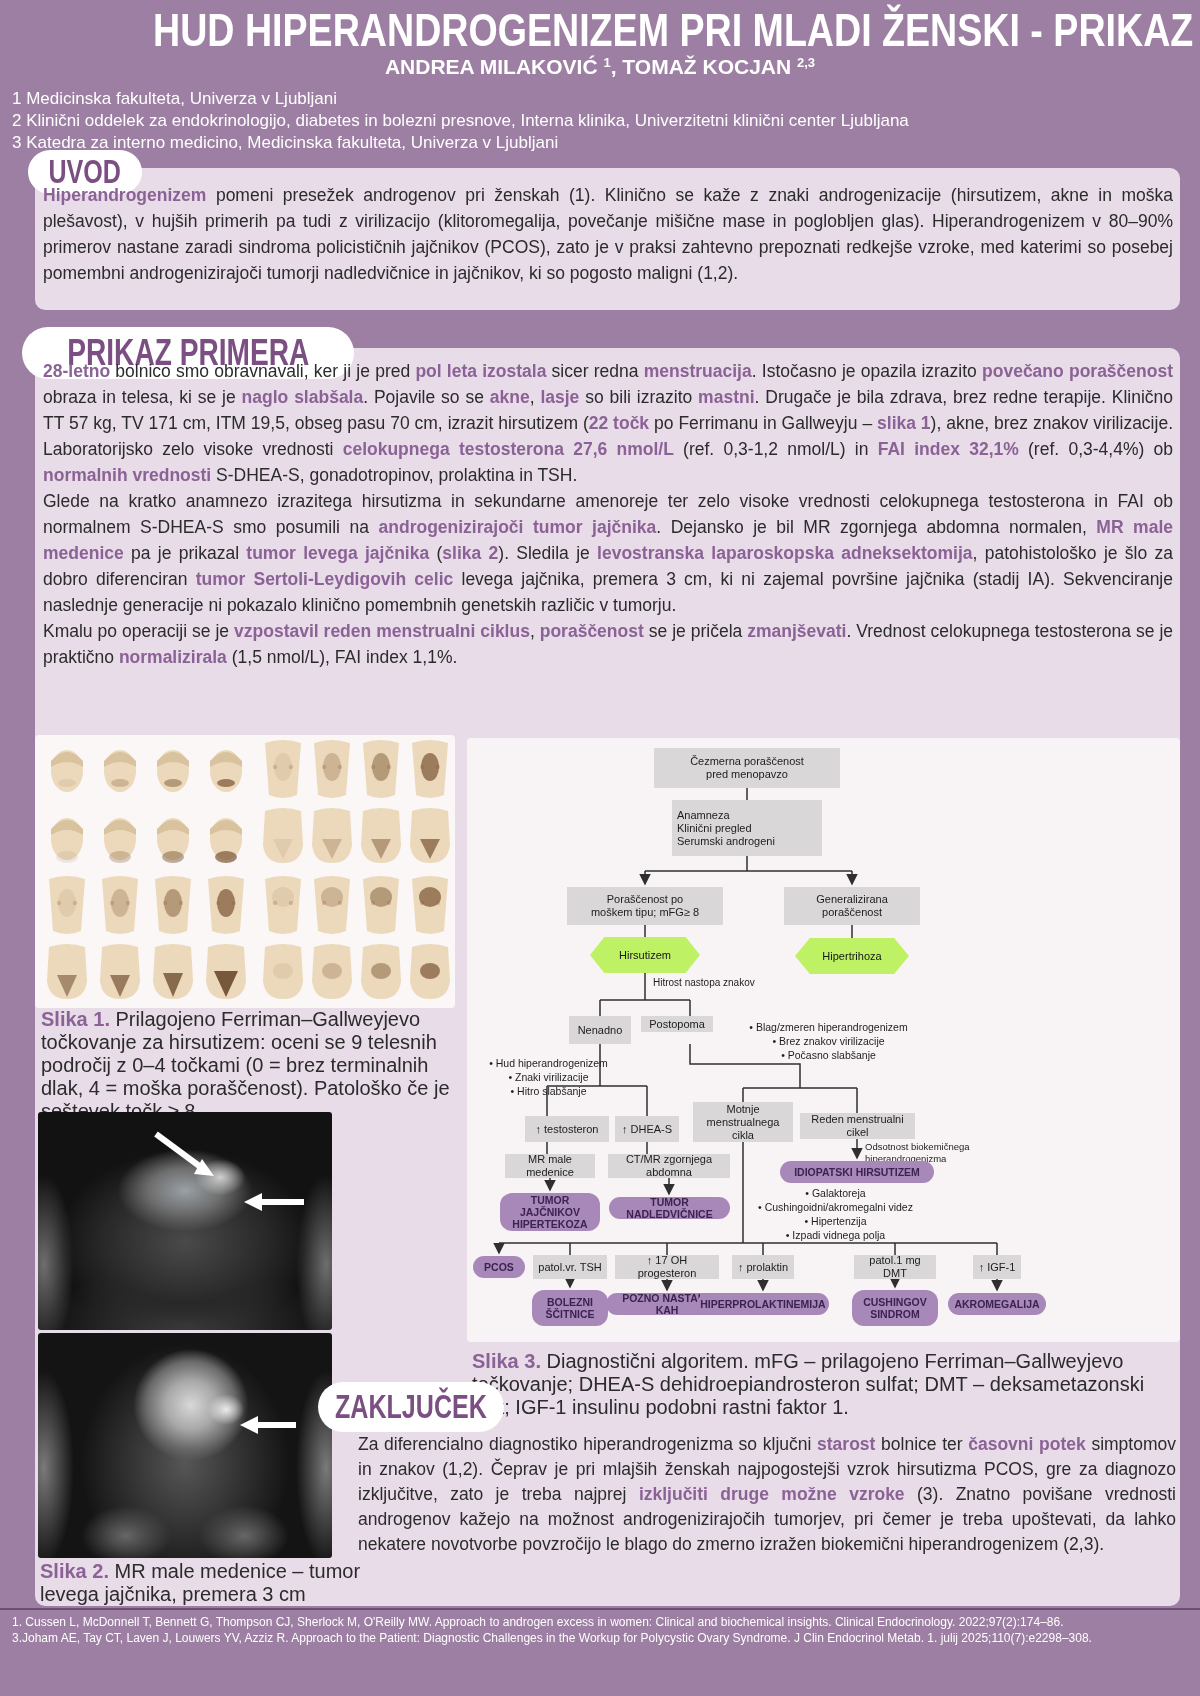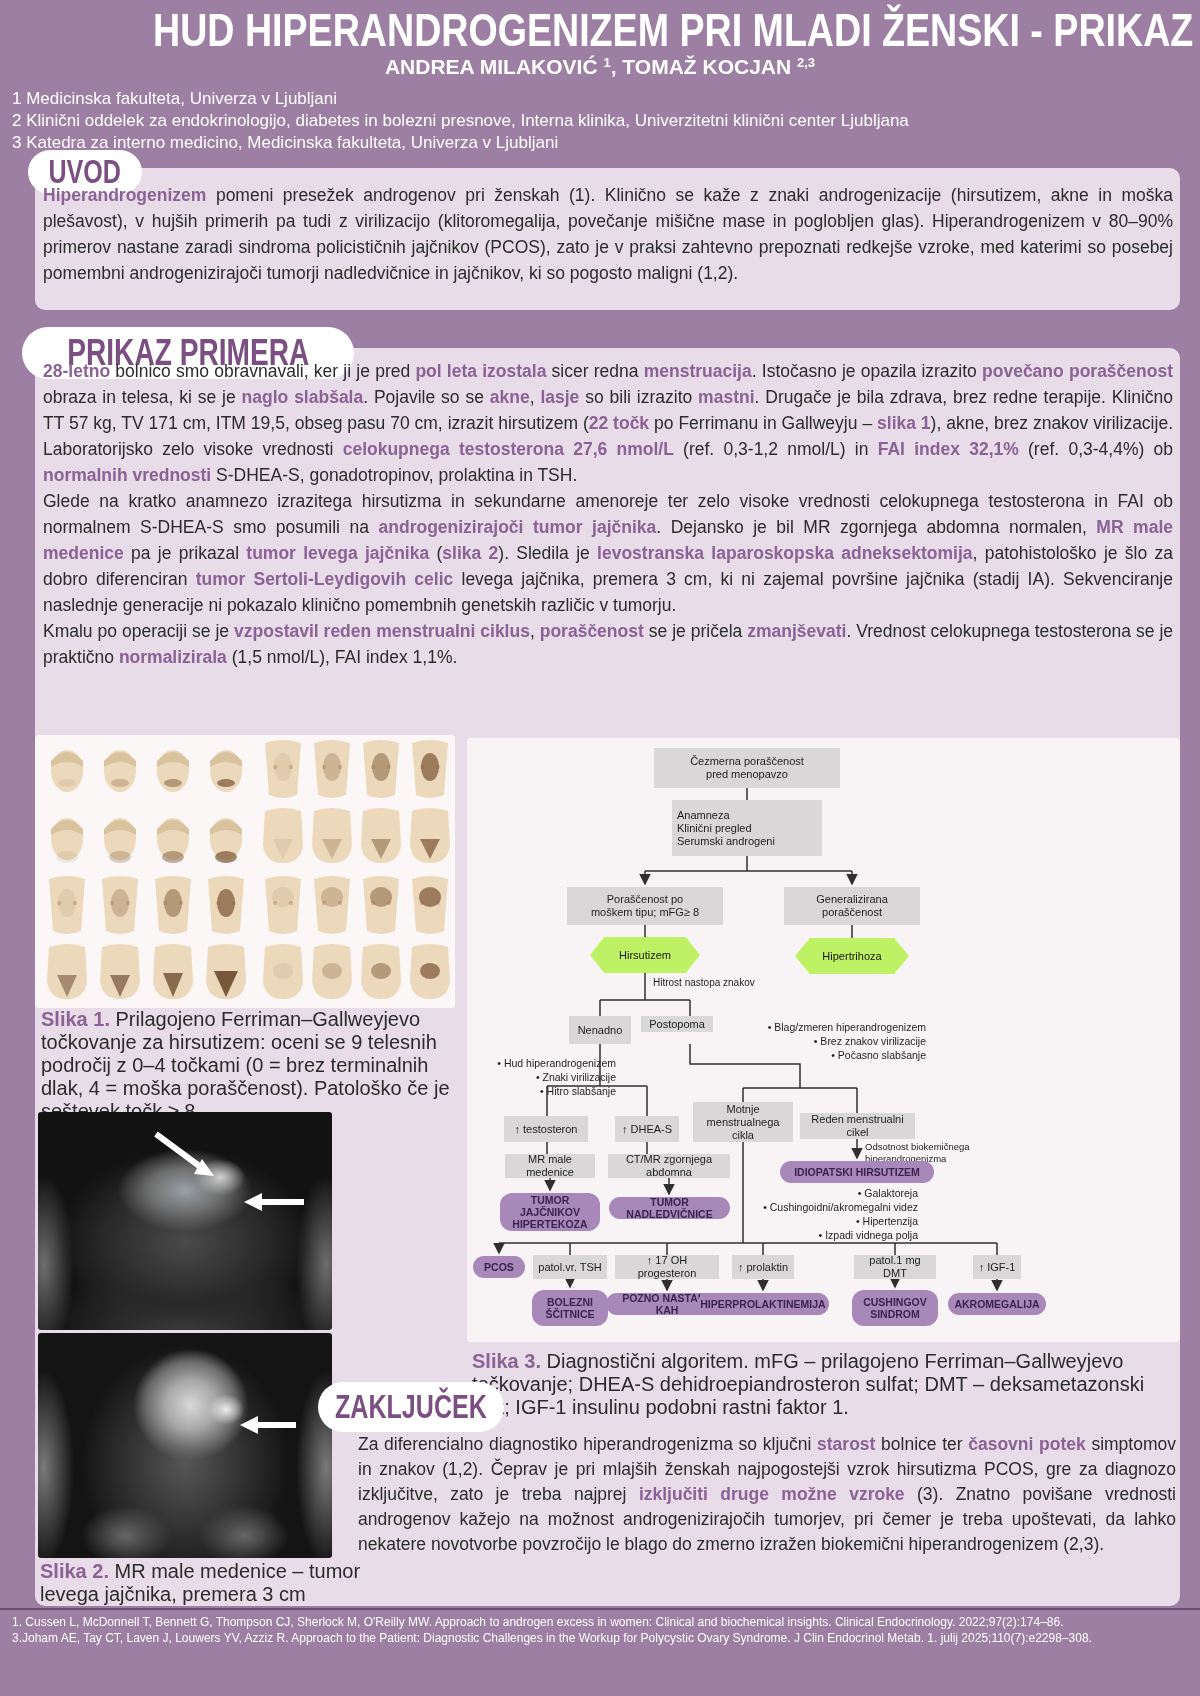--- a/index.html
+++ b/index.html
@@ -52,21 +52,21 @@
   
   .flow{background:#f8f4f6;border-radius:4px;}
   .fnode{position:absolute;background:#d9d7d8;color:#1d1d1d;font-size:11px;line-height:13px;
     display:flex;align-items:center;justify-content:center;text-align:center;
     white-space:pre-line;padding:3px 5px;box-sizing:border-box;}
   .fnode.left{justify-content:flex-start;text-align:left;}
   .hex{clip-path:polygon(13% 0,87% 0,100% 50%,87% 100%,13% 100%,0 50%);
     background:#bef264;color:#161616;}
   .pill{background:#a788b8;color:#3c2153;font-weight:bold;border-radius:12px;font-size:10.5px;line-height:12px;}
   .flabel{position:absolute;font-size:10px;line-height:13px;color:#1d1d1d;white-space:pre-line;text-align:left;}
-  .fbullets{position:absolute;font-size:10.5px;line-height:14px;color:#1d1d1d;white-space:pre-line;text-align:right;}
+  .fbullets{position:absolute;font-size:10.5px;line-height:14px;color:#1d1d1d;white-space:pre-line;text-align:center;}
   .connsvg{position:absolute;top:0;left:0;}
   
   .refs{top:1608px;left:0;width:1200px;height:88px;background:#9c7fa2;
     border-top:2px solid #6d4f72;box-sizing:border-box;padding:5px 10px 0 12px;}
   .ref{color:#ffffff;font-size:12px;line-height:15.5px;padding-left:16px;text-indent:-16px;text-align:justify;}
 </style>
 </head>
 <body>
 
 <div class="abs title">
@@ -267,21 +267,21 @@
   <div class="fnode hex" style="left:328px;top:200px;width:114px;height:36px;">Hipertrihoza</div>
   <div class="flabel" style="left:186px;top:238px;width:170px;">Hitrost nastopa znakov</div>
   <div class="fnode" style="left:102px;top:278px;width:62px;height:28px;">Nenadno</div>
   <div class="fnode" style="left:174px;top:278px;width:72px;height:16px;">Postopoma</div>
   <div class="fbullets" style="left:264px;top:282px;width:195px;">• Blag/zmeren hiperandrogenizem
 • Brez znakov virilizacije
 • Počasno slabšanje</div>
   <div class="fbullets" style="left:14px;top:318px;width:135px;">• Hud hiperandrogenizem
 • Znaki virilizacije
 • Hitro slabšanje</div>
-  <div class="fnode" style="left:37px;top:378px;width:84px;height:26px;">↑ testosteron</div>
+  <div class="fnode" style="left:58px;top:378px;width:84px;height:26px;">↑ testosteron</div>
   <div class="fnode" style="left:148px;top:378px;width:64px;height:26px;">↑ DHEA-S</div>
   <div class="fnode" style="left:226px;top:364px;width:100px;height:40px;">Motnje
 menstrualnega cikla</div>
   <div class="fnode" style="left:333px;top:375px;width:115px;height:26px;">Reden menstrualni cikel</div>
   <div class="flabel" style="left:398px;top:403px;width:140px;font-size:9.5px;line-height:12px;">Odsotnost biokemičnega
 hiperandrogenizma</div>
   <div class="fnode" style="left:38px;top:416px;width:90px;height:24px;">MR male medenice</div>
   <div class="fnode" style="left:141px;top:416px;width:122px;height:24px;">CT/MR zgornjega abdomna</div>
   <div class="fnode pill" style="left:313px;top:423px;width:154px;height:22px;">IDIOPATSKI HIRSUTIZEM</div>
   <div class="fnode pill" style="left:33px;top:455px;width:100px;height:38px;">TUMOR JAJČNIKOV

